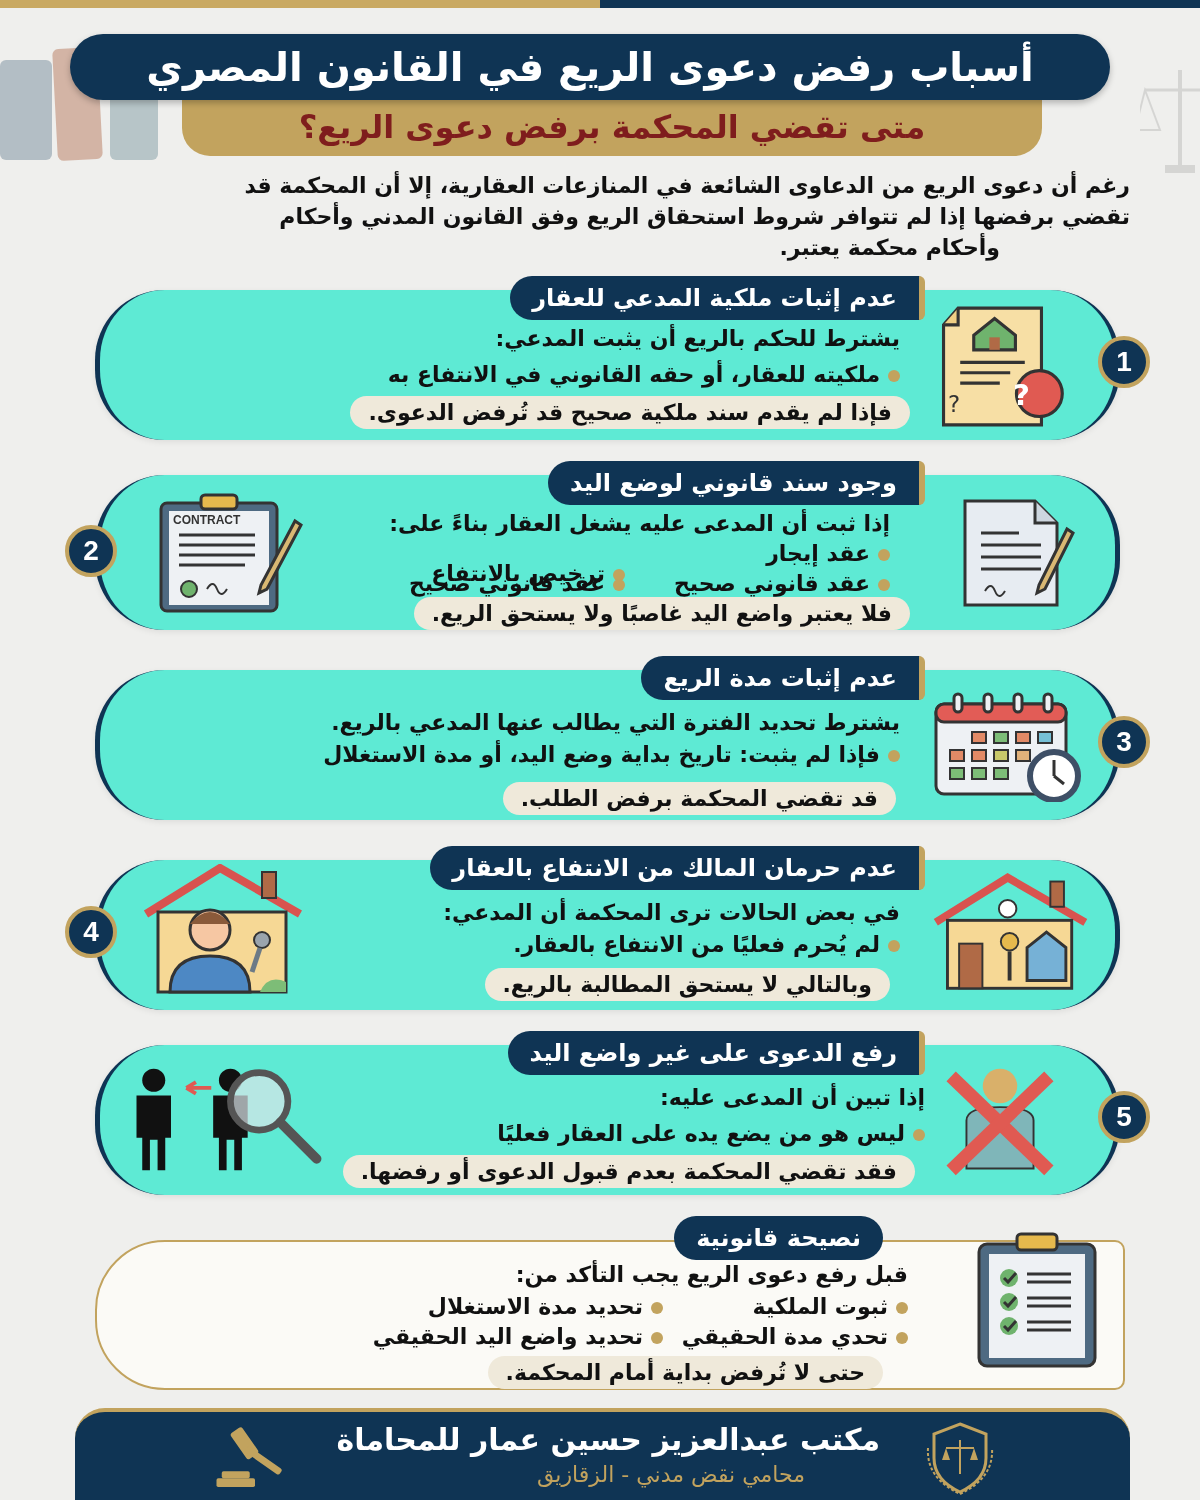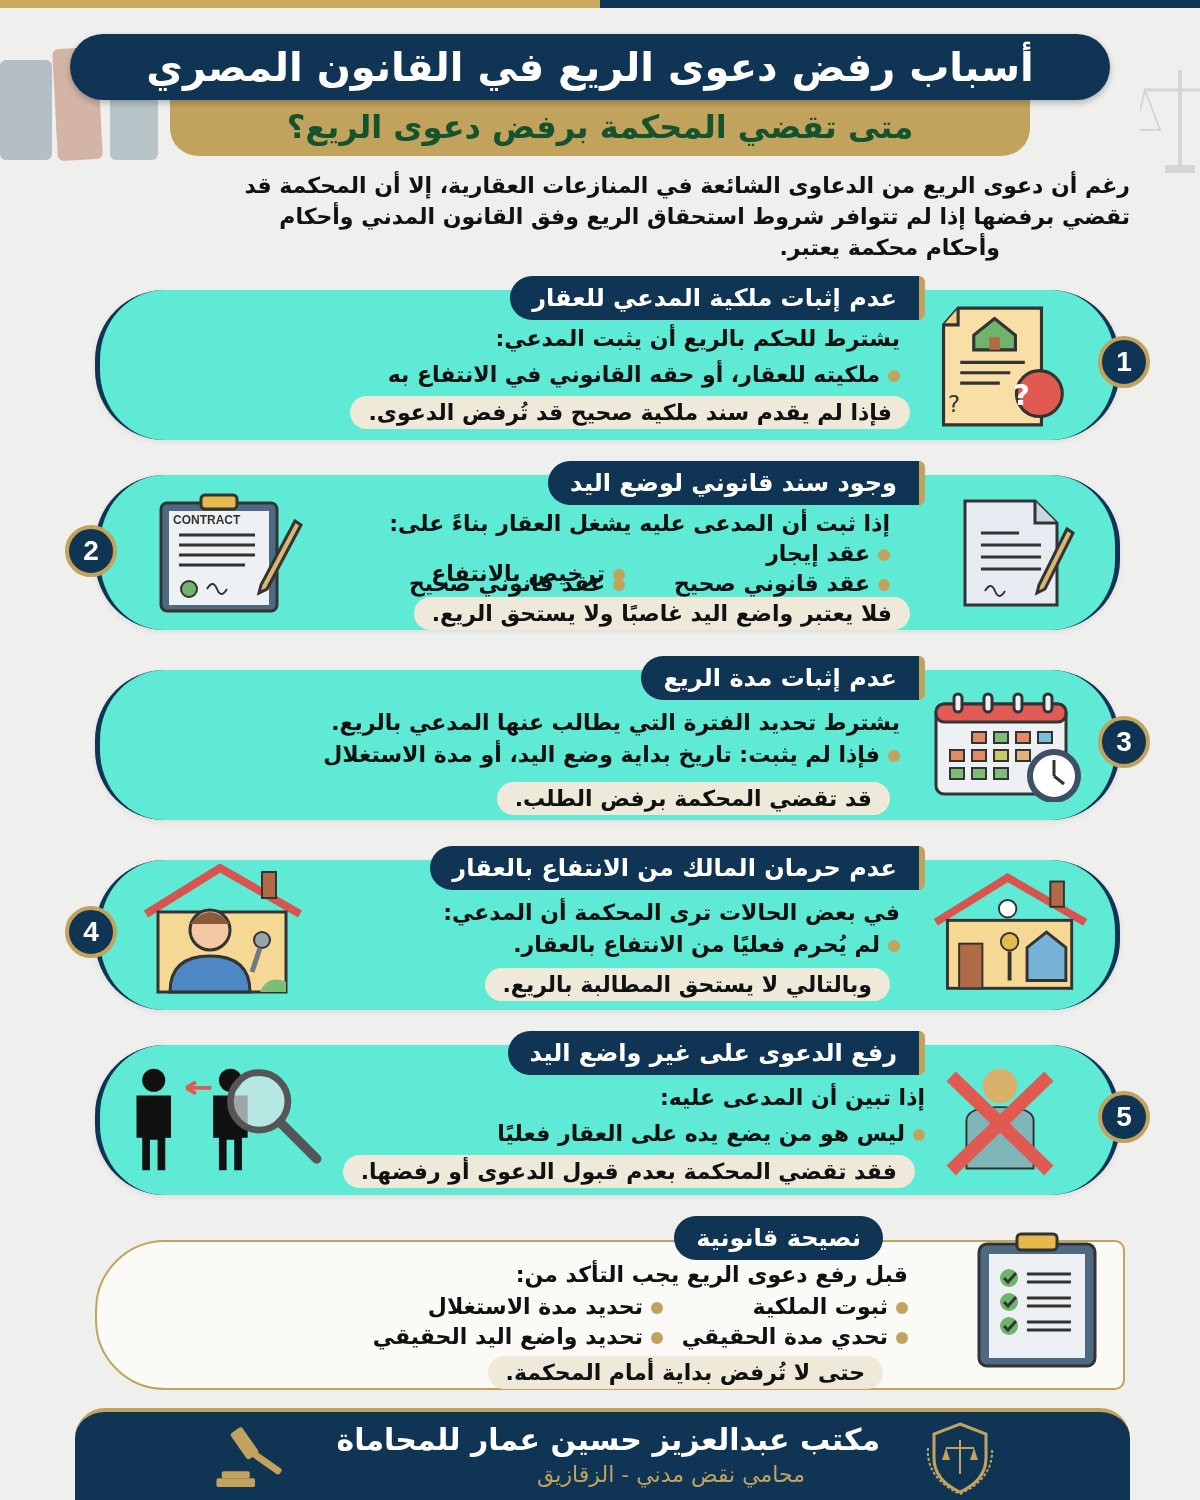--- a/index.html
+++ b/index.html
@@ -20,23 +20,23 @@
   .scales { position: absolute; right: 0; top: 60px; width: 60px; height: 120px; opacity: .25; }
 
   .title-pill {
     position: absolute; top: 34px; left: 70px; width: 1040px; height: 66px;
     background: #0f3454; border-radius: 33px;
     color: #fff; font-weight: bold; font-size: 40px;
     display: flex; align-items: center; justify-content: center;
     box-shadow: 0 3px 6px rgba(0,0,0,.25);
   }
   .subtitle-pill {
-    position: absolute; top: 98px; left: 170px; width: 860px; height: 58px;
+    position: absolute; top: 98px; left: 182px; width: 860px; height: 58px;
     background: #c2a35e; border-radius: 0 0 28px 28px;
-    color: #14532d; font-weight: bold; font-size: 32px;
+    color: #7f1d1d; font-weight: bold; font-size: 32px;
     display: flex; align-items: center; justify-content: center;
   }
   .intro {
     position: absolute; top: 170px; left: 70px; width: 1060px;
     font-size: 22px; font-weight: bold; line-height: 31px; text-align: right; color: #111;
   }
 
   .card {
     position: absolute; left: 95px; width: 1025px;
     background: #5eead4; border-radius: 70px;
@@ -165,21 +165,21 @@
     </svg>
     <span style="position:absolute;top:22px;left:18px;font-family:'Liberation Sans',sans-serif;font-weight:bold;font-size:12px;color:#333;">CONTRACT</span>
   </div>
   <div class="num" style="top:50px;left:-35px;">2</div>
 </div>
 
 <div class="card" style="top:670px;height:150px;">
   <div class="card-head" style="right:190px;">عدم إثبات مدة الريع</div>
   <div class="line" style="top:40px;right:215px;">يشترط تحديد الفترة التي يطالب عنها المدعي بالريع.</div>
   <div class="line bullet" style="top:72px;right:215px;">فإذا لم يثبت: تاريخ بداية وضع اليد، أو مدة الاستغلال</div>
-  <div class="concl" style="top:112px;right:225px;">قد تقضي المحكمة برفض الطلب.</div>
+  <div class="concl" style="top:112px;right:219px;">قد تقضي المحكمة برفض الطلب.</div>
   <svg class="icon" viewBox="0 0 160 110" style="top:22px;right:25px;width:160px;height:110px;">
     <rect x="6" y="12" width="130" height="90" rx="8" fill="#eef1f4" stroke="#333" stroke-width="3"></rect>
     <rect x="6" y="12" width="130" height="18" rx="8" fill="#e25c56" stroke="#333" stroke-width="3"></rect>
     <g stroke="#333" stroke-width="3" fill="#eef1f4">
       <rect x="24" y="2" width="8" height="18" rx="4"></rect>
         <rect x="54" y="2" width="8" height="18" rx="4"></rect>
       <rect x="84" y="2" width="8" height="18" rx="4"></rect>
         <rect x="114" y="2" width="8" height="18" rx="4"></rect>
     </g>
     <g stroke="#333" stroke-width="2">

